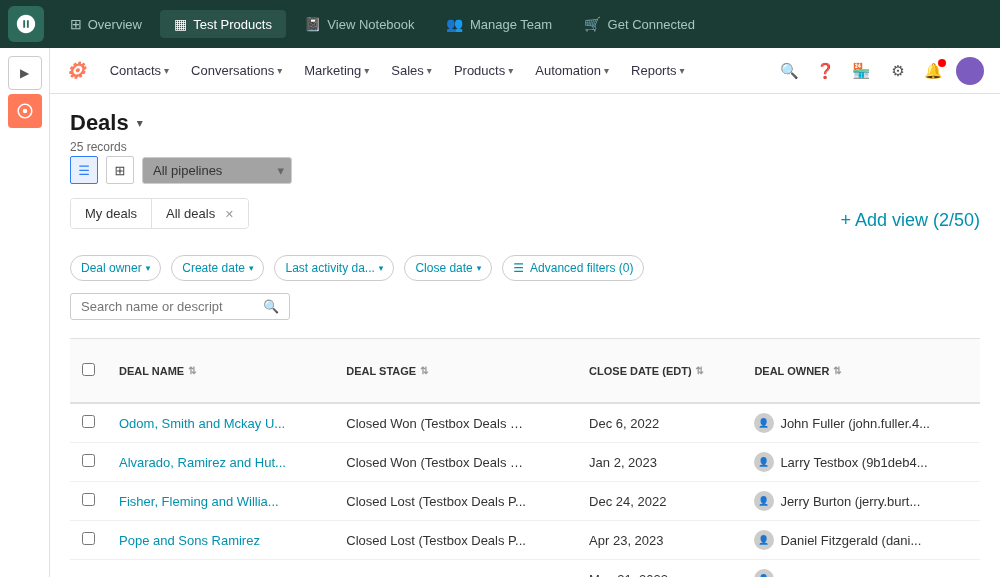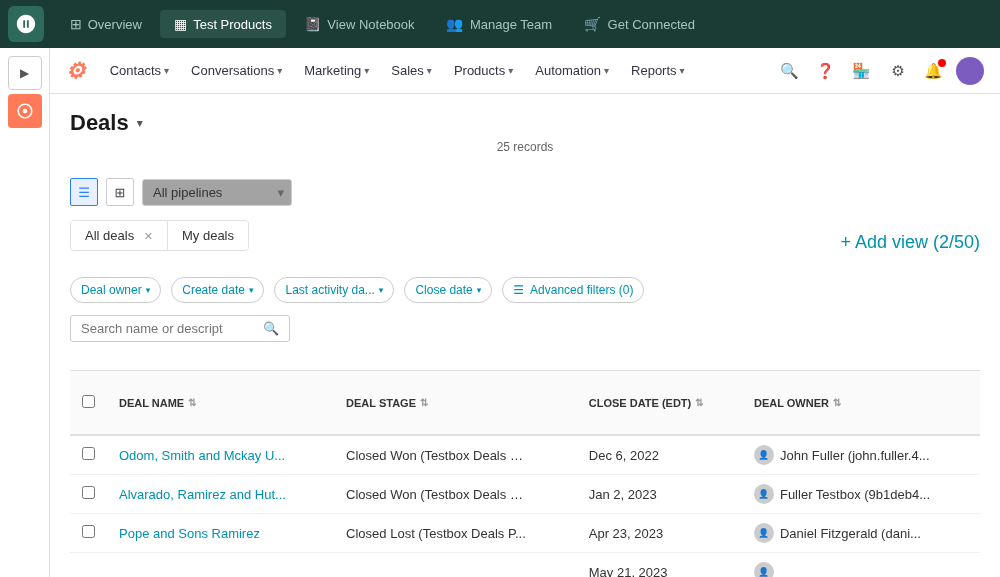--- a/index.html
+++ b/index.html
@@ -211,21 +211,21 @@
       padding: 5px 10px;
       border: 1px solid #ccc;
       border-radius: 20px;
       font-size: 12px;
       color: #0091ae;
       cursor: pointer;
       background: #fff;
     }
 
     
-    .search-row { display: flex; align-items: center; gap: 10px; margin-bottom: 28px; }
+    .search-row { display: flex; align-items: center; gap: 10px; margin-bottom: 18px; }
     .search-box {
       display: flex; align-items: center;
       border: 1px solid #ccc;
       border-radius: 3px;
       padding: 5px 10px;
       background: #fff;
       gap: 6px;
       min-width: 200px;
     }
     .search-box input {
@@ -358,42 +358,42 @@
         <div class="hs-avatar"></div>
       </div>
     </nav>
 
     <div class="deals-area">
 
       <div class="deals-header">
         <h1 class="deals-title">Deals</h1>
         <span class="deals-dropdown-arrow">▾</span>
       </div>
-      <div class="deals-count" style="margin-bottom:24px;text-align:center;">25 records</div>
+      <div class="deals-count" style="margin-bottom:2px;">25 records</div>
 
       <div class="deals-toolbar">
         <button class="view-btn active">☰</button>
         <button class="view-btn">⊞</button>
         <div class="pipeline-wrapper">
           <select class="pipeline-select">
             <option>All pipelines</option>
             <option>Sales Pipeline</option>
             <option>Enterprise Pipeline</option>
           </select>
         </div>
       </div>
 
       <div style="display:flex; align-items:center; gap:10px; margin-bottom:12px;">
         <div class="filter-tabs">
           <div class="filter-tab">
+            <span>My deals</span>
+          </div>
+          <div class="filter-tab">
             <span>All deals</span>
             <span class="close-x">✕</span>
-          </div>
-          <div class="filter-tab">
-            <span>My deals</span>
           </div>
         </div>
         <div class="add-view">
           <span>+ Add view (2/50)</span>
         </div>
       </div>
 
       <div class="filter-row">
         <div class="filter-pill">
           <span>Deal owner</span>
@@ -482,29 +482,47 @@
       <td>
         <a class="deal-name-link">Alvarado, Ramirez and Hut...</a>
       </td>
       <td>
         <span class="truncate">Closed Won (Testbox Deals P...</span>
       </td>
       <td>Jan 2, 2023</td>
       <td>
         <div class="owner-cell">
           <div class="owner-avatar">👤</div>
-          <span class="truncate" style="max-width:160px;">Fuller Testbox (9b1deb4...</span>
+          <span class="truncate" style="max-width:160px;">Larry Testbox (9b1deb4...</span>
         </div>
       </td>
     </tr>
             <tr>
       <td class="checkbox-col">
         <input type="checkbox" style="">
       </td>
       <td>
+        <a class="deal-name-link">Fisher, Fleming and Willia...</a>
+      </td>
+      <td>
+        <span class="truncate">Closed Lost (Testbox Deals P...</span>
+      </td>
+      <td>Dec 24, 2022</td>
+      <td>
+        <div class="owner-cell">
+          <div class="owner-avatar">👤</div>
+          <span class="truncate" style="max-width:160px;">Jerry Burton (jerry.burt...</span>
+        </div>
+      </td>
+    </tr>
+            <tr>
+      <td class="checkbox-col">
+        <input type="checkbox" style="">
+      </td>
+      <td>
         <a class="deal-name-link">Pope and Sons Ramirez</a>
       </td>
       <td>
         <span class="truncate">Closed Lost (Testbox Deals P...</span>
       </td>
       <td>Apr 23, 2023</td>
       <td>
         <div class="owner-cell">
           <div class="owner-avatar">👤</div>
           <span class="truncate" style="max-width:160px;">Daniel Fitzgerald (dani...</span>

